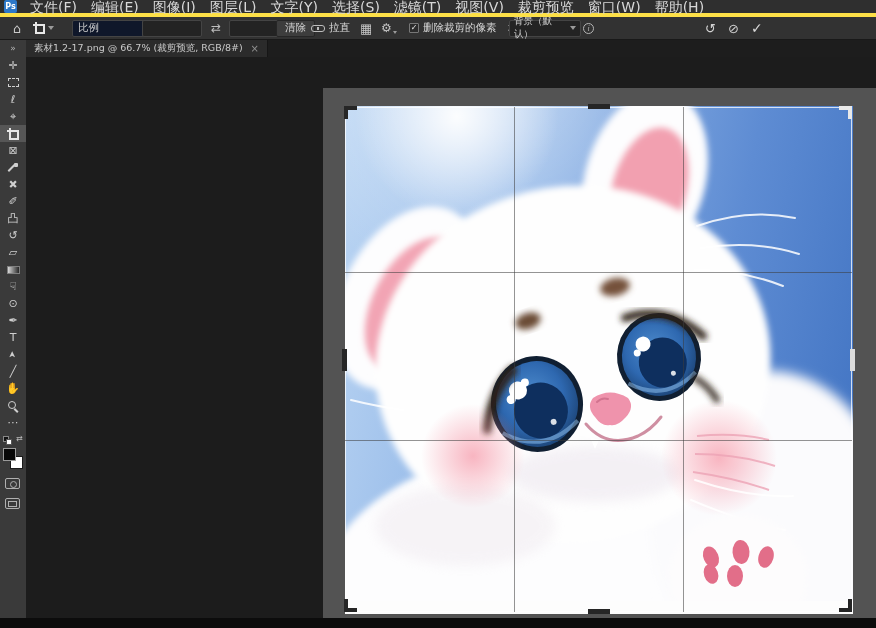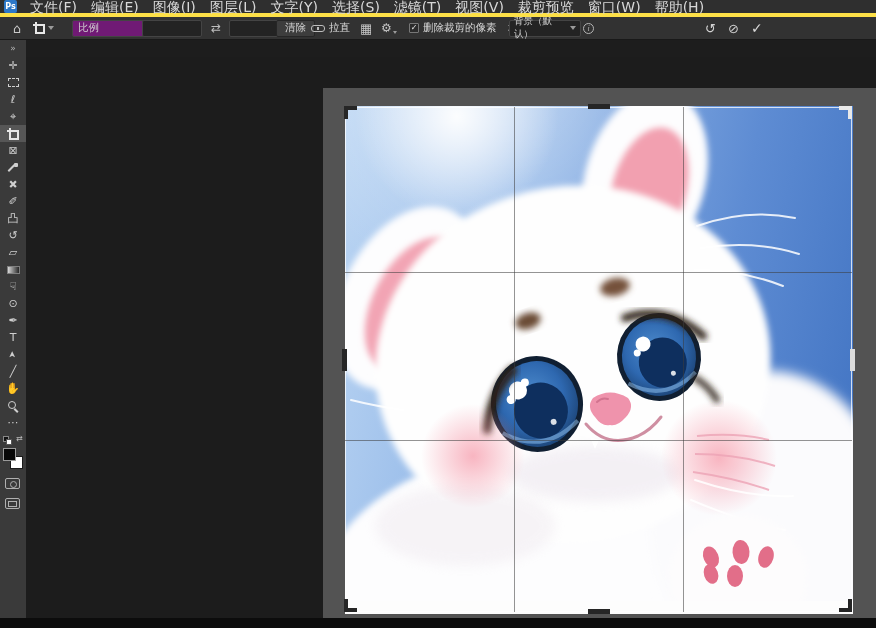--- a/index.html
+++ b/index.html
@@ -16,21 +16,21 @@
            border-radius:2px;flex:0 0 auto;}
   .menu-item{font-size:14px;color:#d8d8d8;padding:0 7px;line-height:16px;cursor:default;white-space:nowrap;}
 
   
   .options-bar{position:absolute;left:0;top:17px;width:876px;height:23px;background:#323232;
                border-bottom:1px solid #191919;display:flex;align-items:center;font-size:10.5px;z-index:29;}
   .ob-home{position:absolute;left:13px;font-size:13px;color:#c9c9c9;}
   .ob-tool{position:absolute;left:33px;display:flex;align-items:center;gap:3px;}
   .ob-chev{width:0;height:0;border-left:3px solid transparent;border-right:3px solid transparent;
            border-top:4px solid #9a9a9a;}
-  .ob-select{position:absolute;left:72px;width:88px;height:17px;background:#701a75;border:1px solid #444;
+  .ob-select{position:absolute;left:72px;width:88px;height:17px;background:#0f172a;border:1px solid #444;
              border-radius:2px;display:flex;align-items:center;justify-content:space-between;
              padding:0 5px;color:#d2d2d2;}
   .ob-input{position:absolute;width:60px;height:17px;background:#232323;border:1px solid #444;
             border-radius:2px;color:#d2d2d2;font-size:10px;padding:0 4px;}
   .ob-swap{position:absolute;left:211px;font-size:12px;color:#bdbdbd;}
   .ob-btn{position:absolute;height:17px;padding:0 8px;background:#3d3d3d;border:1px solid #262626;
           border-radius:2px;display:flex;align-items:center;color:#d2d2d2;}
   .ob-level{position:absolute;left:311px;display:flex;align-items:center;gap:4px;}
   .level-icon{width:14px;height:7px;border:1.5px solid #bdbdbd;border-radius:3px;position:relative;}
   .level-icon::after{content:"";position:absolute;left:5px;top:1px;width:2px;height:3px;background:#bdbdbd;}
@@ -182,20 +182,24 @@
       <span class="ob-chev"></span>
     </div>
     <span class="ob-info">i</span>
     <span class="ob-reset">↺</span>
     <span class="ob-cancel">⊘</span>
     <span class="ob-commit">✓</span>
   </div>
 
   <div class="tab-strip">
     <div class="toolbar-header">»</div>
+    <div class="doc-tab">
+      <span class="doc-tab-title">素材1.2-17.png @ 66.7% (裁剪预览, RGB/8#)</span>
+      <span class="doc-tab-close">×</span>
+    </div>
   </div>
 
   <div class="toolbar">
     <div id="tools">
         <div class="tool">
           <span class="glyph">✛</span>
         </div>
         <div class="tool">
           <span class="shape-marquee"></span>
         </div>

